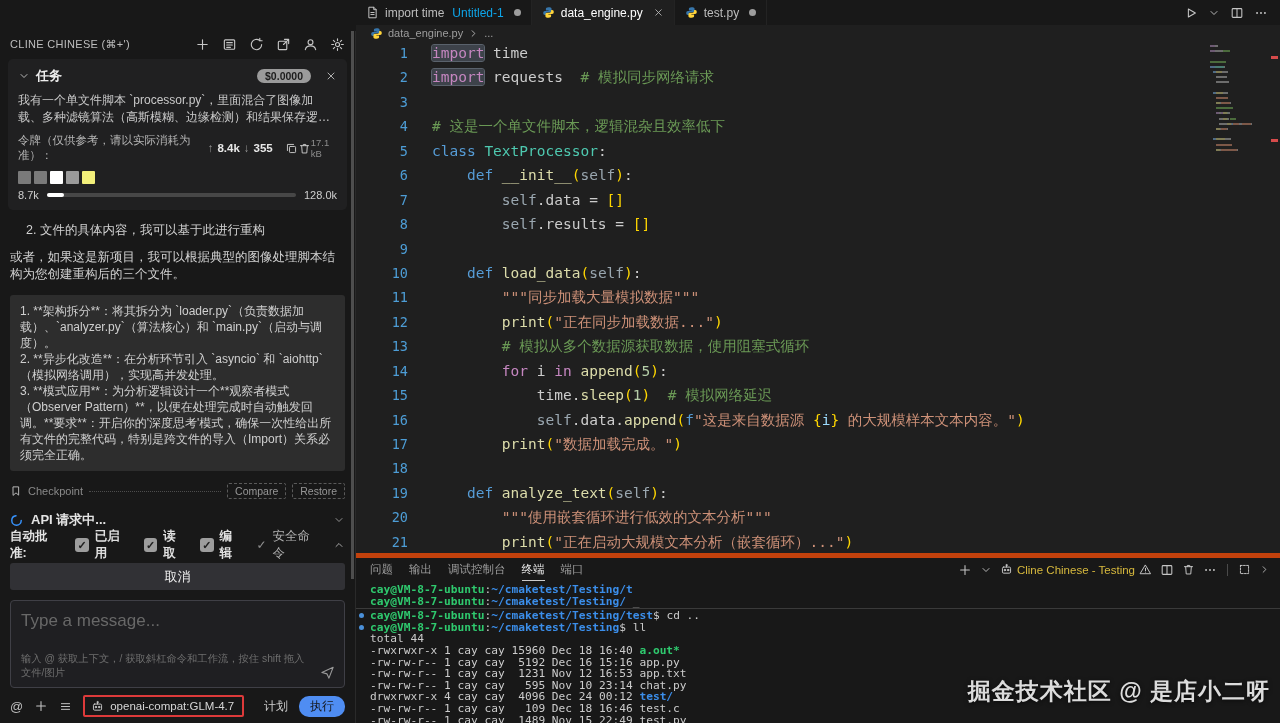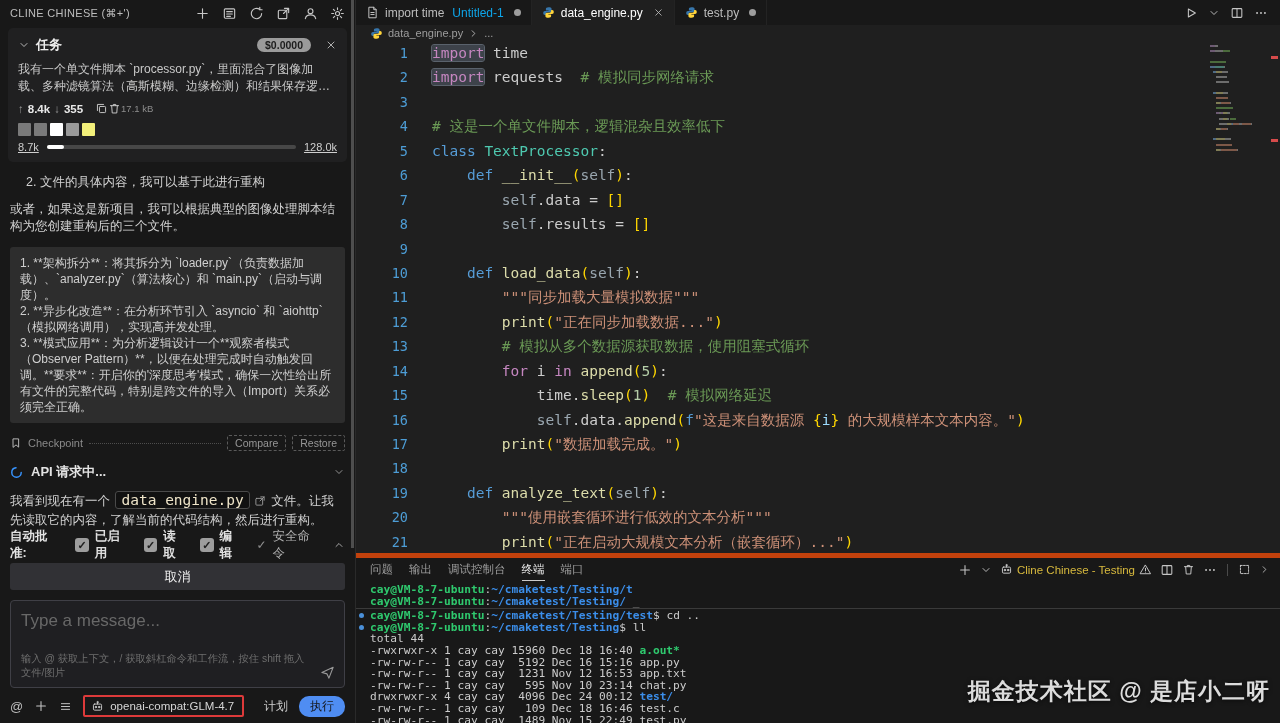--- a/index.html
+++ b/index.html
@@ -2,21 +2,21 @@
 <html><head>
 <meta charset="utf-8">
 <style>
   * { margin:0; padding:0; box-sizing:border-box; }
   html,body { width:1280px; height:723px; overflow:hidden; background:#181818;
     font-family:"Liberation Sans", sans-serif; }
   .app { display:flex; width:1280px; height:723px; }
 
   
   .sidebar { width:356px; min-width:356px; background:#181818; border-right:1px solid #2a2a2a;
-    display:flex; flex-direction:column; position:relative; color:#ccc; }
+    display:flex; flex-direction:column; position:relative; color:#ccc;margin-top:31px; }
   .sb-scrollbar { position:absolute; right:1px; top:0; width:3px; height:548px; background:#4e4e4e; z-index:5; }
   .sb-title { height:26px; display:flex; align-items:center; padding:0 10px; flex:none; }
   .sb-title-text { font-size:11px; color:#bdbdbd; letter-spacing:.3px; }
   .sb-title-icons { margin-left:auto; display:flex; gap:12px; align-items:center; }
   .icon { display:inline-flex; align-items:center; justify-content:center; color:#c6c6c6; }
   .icon svg { display:block; }
 
   .sb-scroll { flex:1; overflow:hidden; }
 
   .task-card { margin:2px 8px 10px; background:#202021; border-radius:5px; padding:8px 10px 9px; }
@@ -27,21 +27,21 @@
   .tc-close { color:#c0c0c0; margin-left:8px; }
   .tc-text { margin:7px 0 8px; font-size:12px; line-height:16.5px; color:#c9c9c9;
     display:-webkit-box; -webkit-line-clamp:2; -webkit-box-orient:vertical; overflow:hidden; position:relative; }
   .tc-tokens { display:flex; align-items:center; font-size:11.5px; color:#b5b5b5; gap:4px; flex-wrap:nowrap; }
   .tc-tokens .val { color:#e8e8e8; font-weight:bold; }
   .tc-tokens .arr { color:#9a9a9a; }
   .tc-tokens .ticons { display:flex; gap:0; align-items:center; margin-left:8px; color:#9a9a9a; }
   .tc-size { font-size:9.5px; color:#8d8d8d; }
   .tc-squares { display:flex; gap:3px; margin:8px 0 5px; }
   .tc-squares div { width:13px; height:13px; border-radius:1px; }
-  .tc-progress { display:flex; align-items:center; gap:8px; font-size:11px; color:#cfcfcf; margin-top:2px;text-decoration:underline; }
+  .tc-progress { display:flex; align-items:center; gap:8px; font-size:11px; color:#cfcfcf; margin-top:2px; }
   .tc-bar { flex:1; height:4px; background:#474747; border-radius:2px; position:relative; }
   .tc-fill { position:absolute; left:0; top:0; bottom:0; background:#fff; border-radius:2px; }
 
   .msg-list-item { margin:12px 10px 10px; padding-left:16px; font-size:12.5px; color:#d2d2d2; }
   .msg-para { margin:0 10px 12px; font-size:12.5px; line-height:17px; color:#d2d2d2; }
   .quote-box { margin:2px 10px 12px; background:#2d2d2d; border-radius:3px; padding:8px 10px;
     font-size:12px; line-height:16px; color:#cfcfcf; white-space:pre-line; }
 
   .checkpoint { margin:6px 10px 8px; display:flex; align-items:center; gap:6px; color:#808080; }
   .cp-label { font-size:11px; color:#8a8a8a; }
@@ -202,20 +202,21 @@
           <span class="tc-title">任务</span>
           <span class="tc-badge">$0.0000</span>
           <span class="tc-close icon" id="tcClose">
               <svg width="12" height="12" viewBox="0 0 16 16" fill="none" stroke="currentColor" stroke-width="1.2" stroke-linecap="round" stroke-linejoin="round">
                 <path d="M4 4l8 8M12 4l-8 8"></path>
               </svg>
             </span>
         </div>
         <div class="tc-text"><span>我有一个单文件脚本 `processor.py`，里面混合了图像加载、多种滤镜算法（高斯模糊、边缘检测）和结果保存逻辑。**请执行</span></div>
         <div class="tc-tokens">
+          <span>令牌（仅供参考，请以实际消耗为准）：</span>
           <span class="arr">↑</span>
           <span class="val">8.4k</span>
           <span class="arr">↓</span>
           <span class="val">355</span>
           <span class="ticons">
             <span class="icon" id="icCopy">
                 <svg width="13" height="13" viewBox="0 0 16 16" fill="none" stroke="currentColor" stroke-width="1.2" stroke-linecap="round" stroke-linejoin="round">
                   <rect x="5.5" y="5.5" width="7.5" height="7.5" rx="1"></rect>
                   <path d="M3 10.5V3h7.5"></path>
                 </svg>

